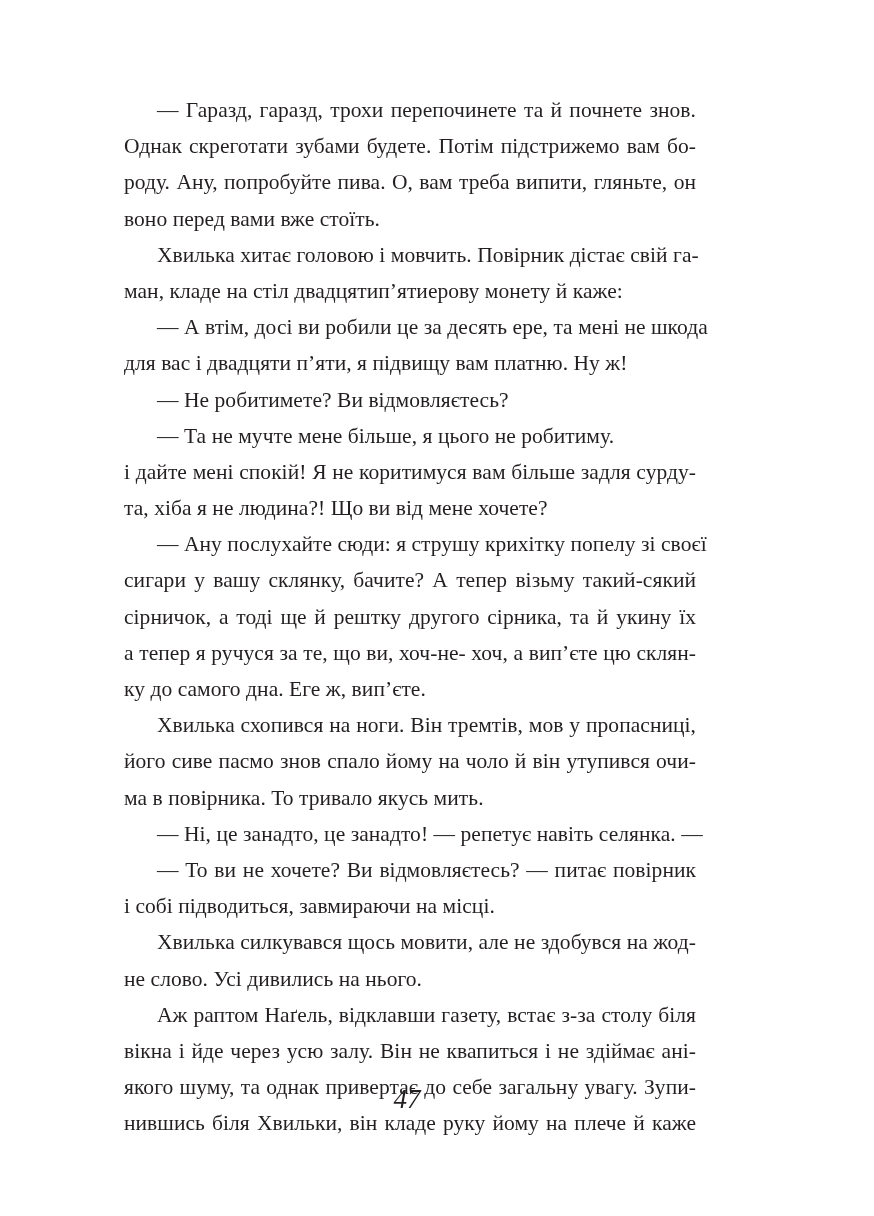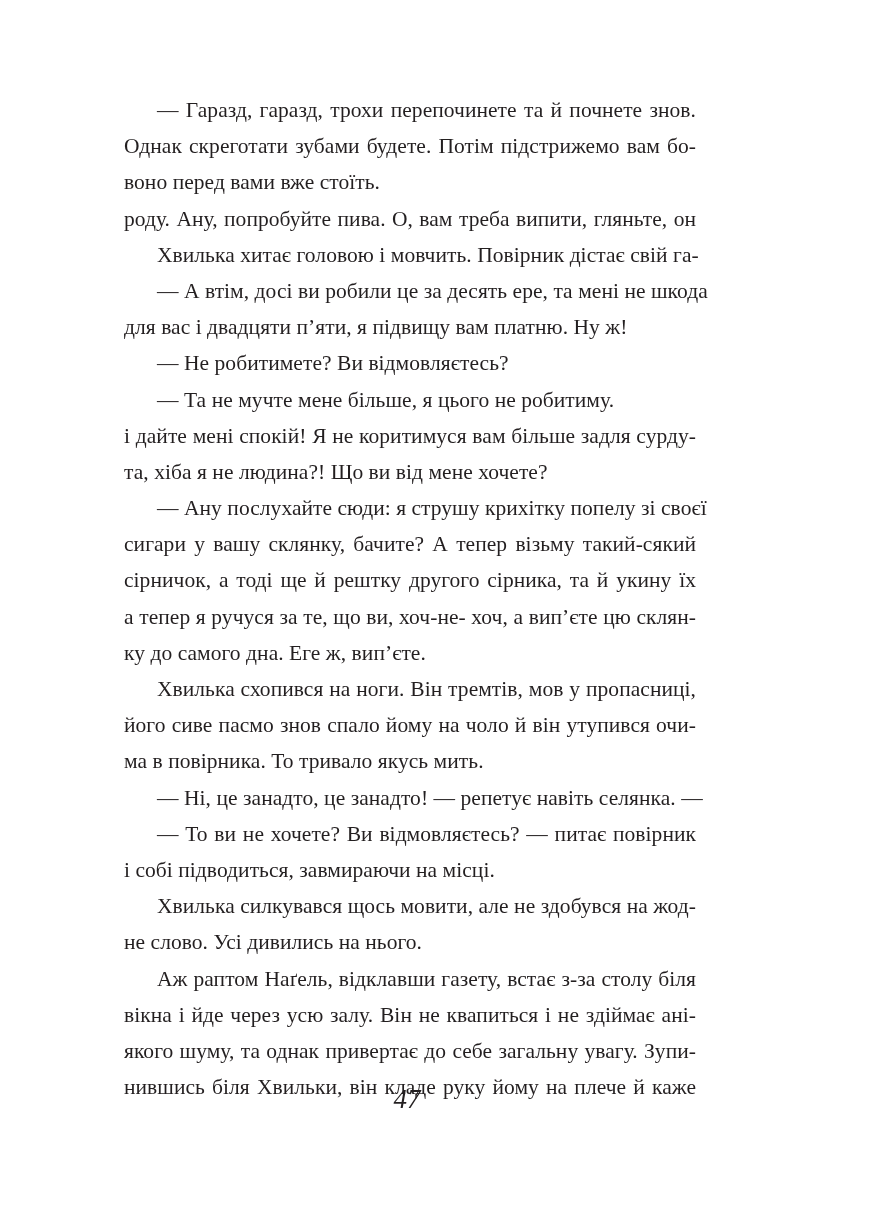--- a/index.html
+++ b/index.html
@@ -54,23 +54,24 @@
     color: #231f20;
   }
 </style>
 </head>
 <body>
 
 <div class="page">
   <div class="text-block" id="text-block">
       <span class="line indent">— Гаразд, гаразд, трохи перепочинете та й почнете знов.</span>
       <span class="line">Однак скреготати зубами будете. Потім підстрижемо вам бо-</span>
+      <span class="line">роду. Ану, попробуйте пива. О, вам треба випити, гляньте, он</span>
       <span class="line last">воно перед вами вже стоїть.</span>
-      <span class="line">роду. Ану, попробуйте пива. О, вам треба випити, гляньте, он</span>
       <span class="line indent">Хвилька хитає головою і мовчить. Повірник дістає свій га-</span>
+      <span class="line last">ман, кладе на стіл двадцятип’ятиерову монету й каже:</span>
       <span class="line indent">— А втім, досі ви робили це за десять ере, та мені не шкода</span>
       <span class="line last">для вас і двадцяти п’яти, я підвищу вам платню. Ну ж!</span>
       <span class="line indent last">— Не робитимете? Ви відмовляєтесь?</span>
       <span class="line indent last">— Та не мучте мене більше, я цього не робитиму.</span>
       <span class="line">і дайте мені спокій! Я не коритимуся вам більше задля сурду-</span>
       <span class="line last">та, хіба я не людина?! Що ви від мене хочете?</span>
       <span class="line indent">— Ану послухайте сюди: я струшу крихітку попелу зі своєї</span>
       <span class="line">сигари у вашу склянку, бачите? А тепер візьму такий-сякий</span>
       <span class="line">сірничок, а тоді ще й рештку другого сірника, та й укину їх</span>
       <span class="line">а тепер я ручуся за те, що ви, хоч-не- хоч, а вип’єте цю склян-</span>

